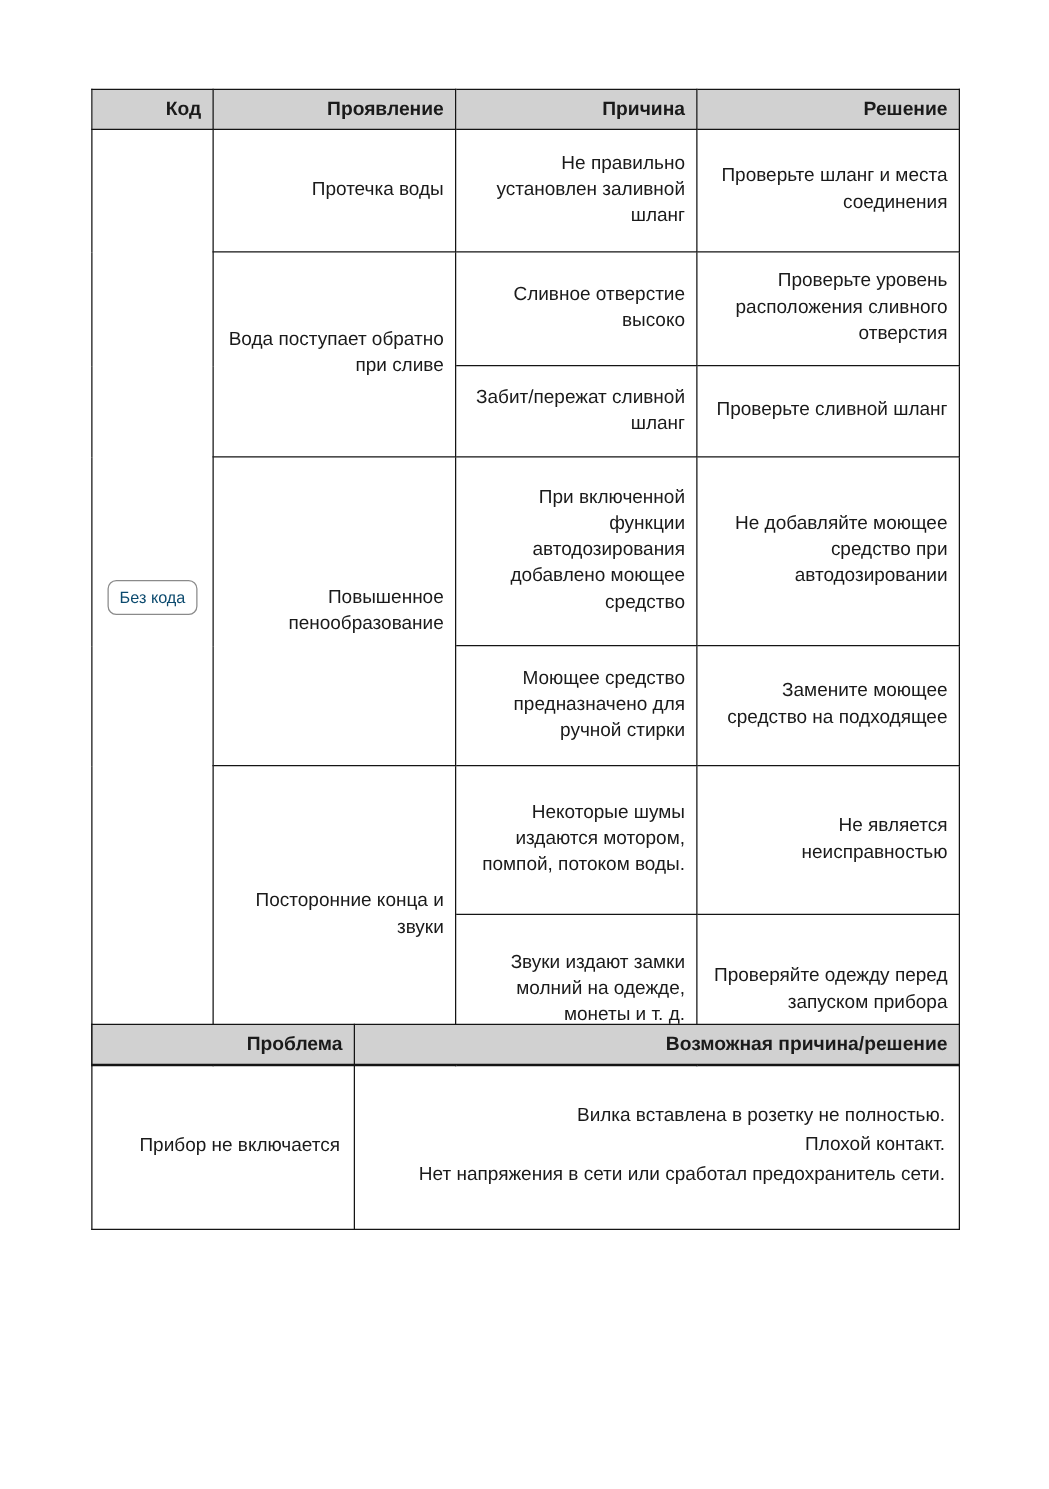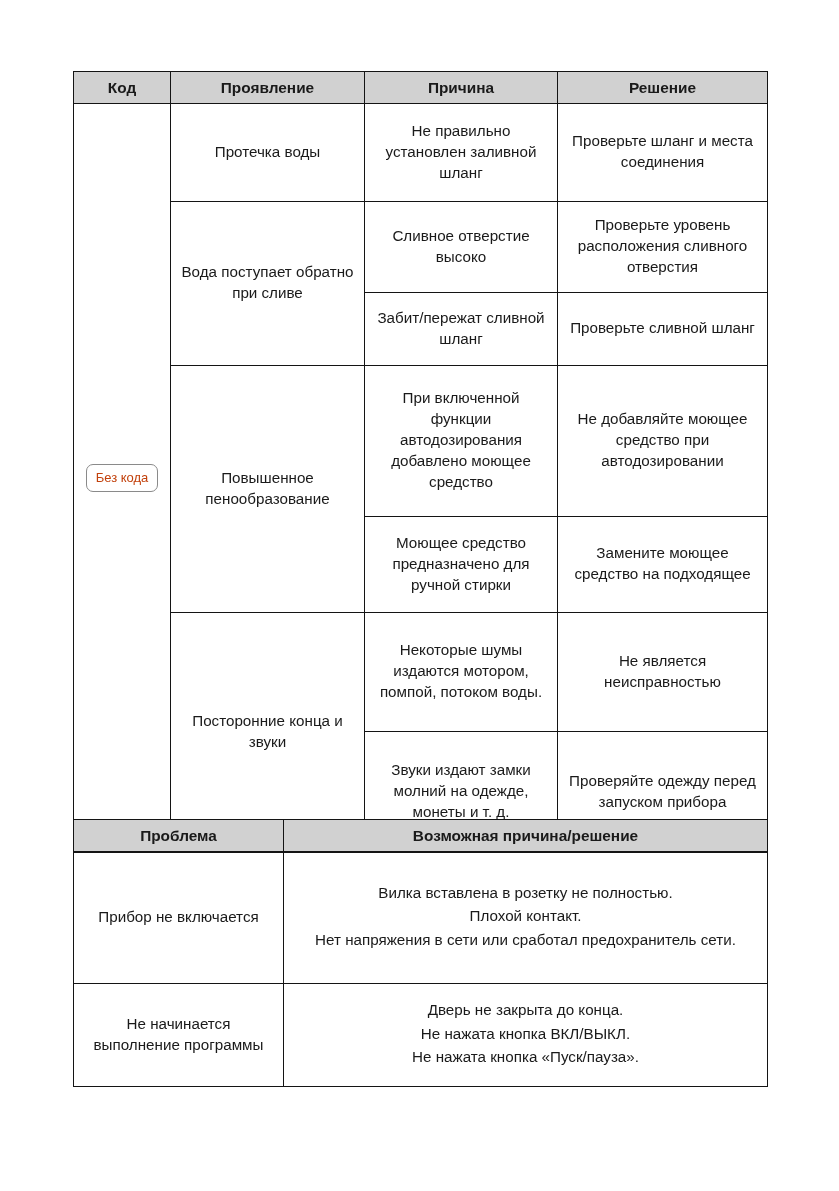--- a/index.html
+++ b/index.html
@@ -25,21 +25,21 @@
 
   
   .doc-table {
     border-collapse: collapse;
     table-layout: fixed;
     border: 1.6px solid #141414;
   }
   .doc-table td, .doc-table th {
     border: 1.3px solid #141414;
     vertical-align: middle;
-    text-align: center;
+    text-align: right;
     padding: 7px 9px 8px 9px;
     font-size: 15.2px;
     line-height: 1.38;
     font-weight: normal;
     color: #1a1a1a;
   }
   .doc-table thead th {
     background: #d1d1d1;
     font-weight: bold;
     font-size: 15.4px;
@@ -66,21 +66,21 @@
     padding: 0;
   }
   .code-badge {
     display: inline-block;
     border: 1.2px solid #8a8a8a;
     border-radius: 7px;
     padding: 6px 9px 7px 9px;
     font-size: 13px;
     line-height: 1;
     background: #ffffff;
-    color: #c2410c;
+    color: #0c4a6e;
     white-space: nowrap;
   }
 
   
   #section-heading {
     position: absolute;
     left: 73px;
     top: 775px;
     width: 700px;
     font-size: 21px;
@@ -211,25 +211,17 @@
     </thead>
     <tbody>
       <tr>
         <td style="height:112px;">Прибор не включается</td>
         <td class="cause-cell">
           <span class="cause-line">Вилка вставлена в розетку не полностью.</span>
           <span class="cause-line">Плохой контакт.</span>
           <span class="cause-line">Нет напряжения в сети или сработал предохранитель сети.</span>
         </td>
       </tr>
-      <tr>
-        <td style="height:83px;">Не начинается выполнение программы</td>
-        <td class="cause-cell">
-          <span class="cause-line">Дверь не закрыта до конца.</span>
-          <span class="cause-line">Не нажата кнопка ВКЛ/ВЫКЛ.</span>
-          <span class="cause-line">Не нажата кнопка «Пуск/пауза».</span>
-        </td>
-      </tr>
     </tbody>
   </table>
 
 
 </div>
 
 </body></html>

